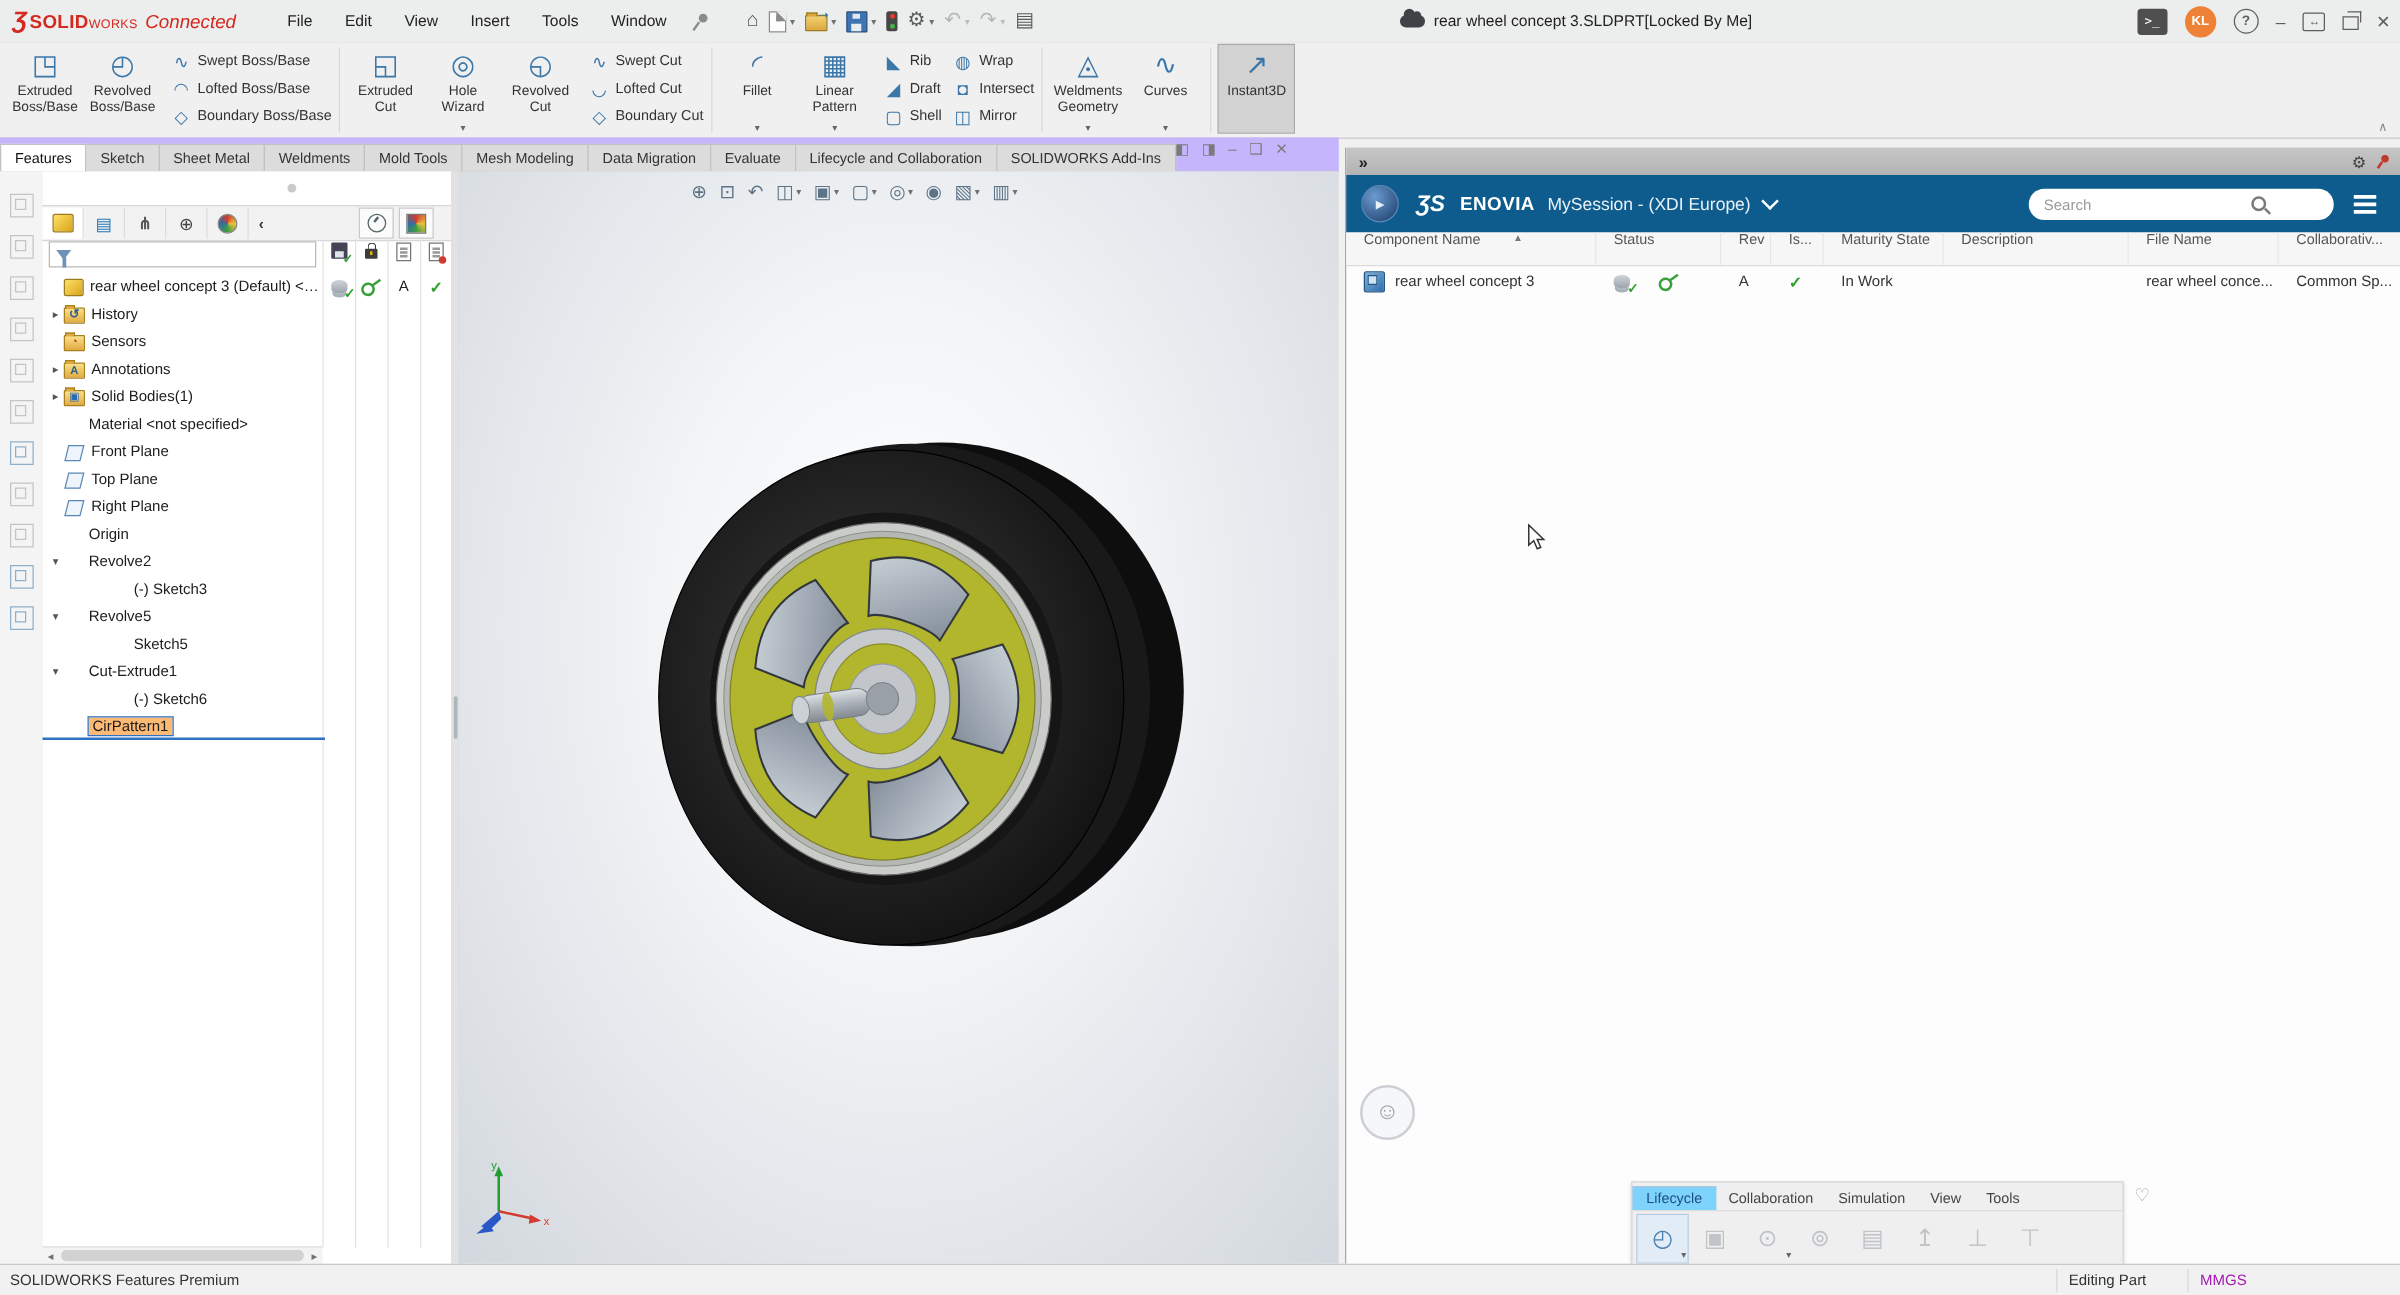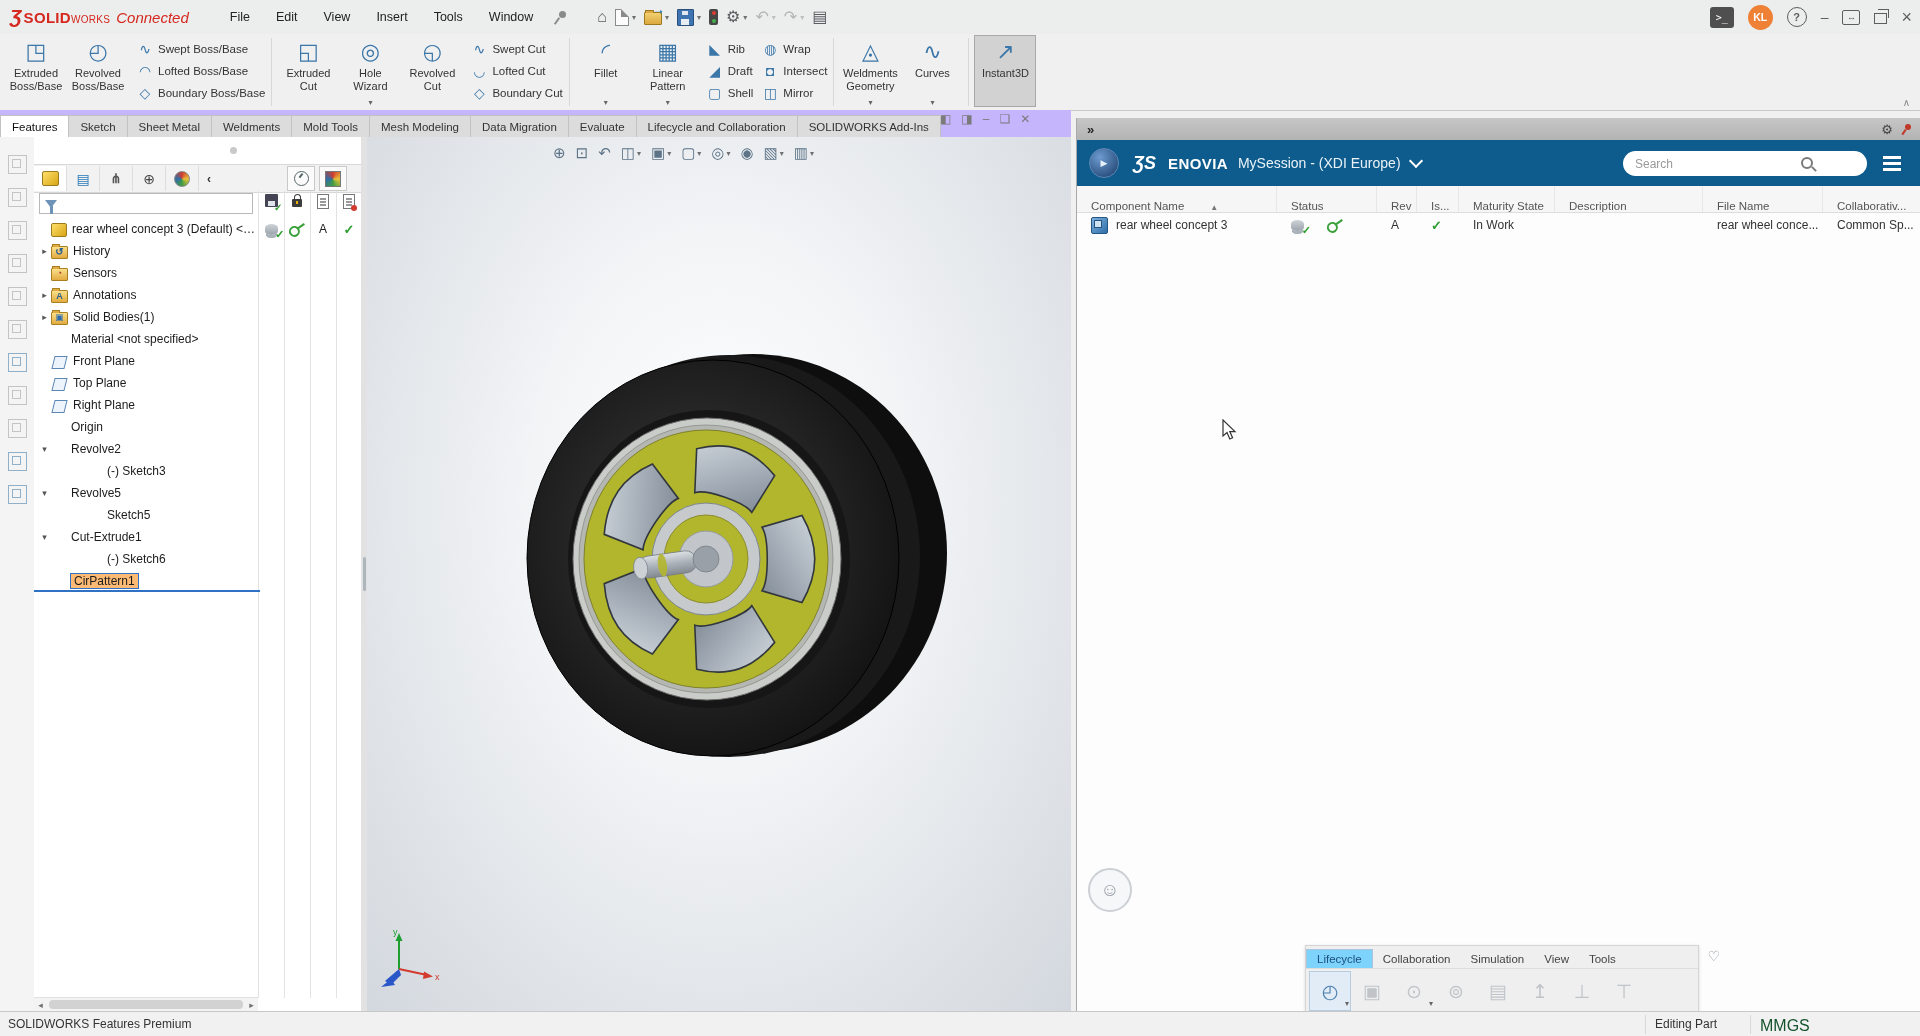--- a/index.html
+++ b/index.html
@@ -85,21 +85,21 @@
   .chev-down{width:8px;height:8px;border-right:2px solid #fff;border-bottom:2px solid #fff;transform:rotate(45deg);margin:-4px 0 0 10px}
   #xp-search{position:absolute;left:546px;top:33px;width:202px;height:25px;background:#fff;border-radius:13px;border:none;padding:0 30px 0 12px;font-size:12px;color:#333;font-family:inherit}
   #xp-search::placeholder{color:#9a9a9a}
   .mag{position:absolute;left:724px;top:39px;width:8px;height:8px;border:2px solid #7a7a7a;border-radius:50%}
   .mag::after{content:"";position:absolute;left:8px;top:9px;width:6px;height:2px;background:#7a7a7a;transform:rotate(45deg)}
   .tag-icon{position:absolute;left:768px;top:36px;width:13px;height:13px;border:2px solid #fff;border-radius:2px 2px 2px 7px;transform:rotate(45deg)}
   .tag-icon::before{content:"";position:absolute;left:2px;top:2px;width:3px;height:3px;background:#fff;border-radius:50%}
   .menu-burger{position:absolute;left:806px;top:38px;width:18px;height:3px;background:#fff;box-shadow:0 6px 0 #fff,0 12px 0 #fff}
   
   #xp-table-head{position:absolute;left:0;top:68px;width:844px;height:26px;background:#f6f6f6;border-bottom:1px solid #ddd;display:grid;grid-template-columns:200px 100px 40px 42px 96px 148px 120px 98px;align-items:center}
-  .th{font-size:11.5px;color:#555;padding-left:14px;border-right:1px solid #e7e7e7;height:100%;display:flex;align-items:flex-end;white-space:nowrap;overflow:hidden}
+  .th{font-size:11.5px;color:#555;padding-left:14px;border-right:1px solid #e7e7e7;height:100%;display:flex;align-items:flex-start;white-space:nowrap;overflow:hidden}
   .sort-arrow{font-size:8px;color:#777;margin-left:26px}
   #xp-row{position:absolute;left:0;top:94px;width:844px;height:26px;display:grid;grid-template-columns:200px 100px 40px 42px 96px 148px 120px 98px;align-items:center}
   .td{font-size:12px;color:#333;padding-left:14px;white-space:nowrap;overflow:hidden;display:flex;align-items:center;height:100%}
   .comp-icon{width:15px;height:15px;background:linear-gradient(135deg,#7fb1dd,#2f6ea8);border:1px solid #245684;border-radius:2px;position:relative;margin-right:8px;flex:none}
   .comp-icon::before{content:"";position:absolute;left:2px;top:2px;width:6px;height:6px;background:#cfe2f2;border:1px solid #245684}
   .icon-db{width:13px;height:11px;background:linear-gradient(#cfd4d9,#9aa2aa);border-radius:50%/35%;position:relative;box-shadow:0 4px 0 -1px #aab2ba}
   .icon-db::after{content:"✓";position:absolute;right:-7px;bottom:-6px;color:#2e9e2e;font-size:11px;font-weight:bold}
   .icon-key{width:18px;height:18px;position:relative;transform:rotate(-35deg);margin-left:22px}
   .icon-key::before{content:"";position:absolute;left:0;top:4px;width:7px;height:7px;border:2.4px solid #3aa13a;border-radius:50%}
   .icon-key::after{content:"";position:absolute;left:10px;top:8px;width:8px;height:2.4px;background:#3aa13a;box-shadow:3px 3px 0 -1px #3aa13a}
@@ -193,21 +193,21 @@
   #graphics{position:absolute;left:367px;top:137px;width:704px;height:874px;background:radial-gradient(ellipse at 50% 42%,#ffffff 0%,#f2f4f6 38%,#d3d8de 100%)}
   #headsup{position:absolute;left:182px;top:5px;display:flex;align-items:center;gap:2px}
   .hbtn{display:flex;align-items:center;padding:2px 4px;border-radius:2px}
   .hglyph{font-size:15px;color:#5d7387}
   .hbtn .caret{margin-left:2px}
   #triad{position:absolute;left:8px;top:788px}
   
   #statusbar{position:absolute;left:0;top:1011px;width:1920px;height:25px;background:#f1f1f1;border-top:1px solid #c8c8c8}
   #sb-left{position:absolute;left:8px;top:5px;font-size:12px;color:#333}
   #sb-mode{position:absolute;left:1655px;top:5px;font-size:12px;color:#333}
-  #sb-units{position:absolute;left:1760px;top:5px;font-size:16px;color:#14532d}
+  #sb-units{position:absolute;left:1760px;top:5px;font-size:12px;color:#a21caf}
   .sb-sep{position:absolute;top:3px;width:1px;height:19px;background:#d8d8d8}
   
   #cursor{position:absolute;left:1221px;top:419px;z-index:50}
 </style>
 </head>
 <body>
 
 <div id="titlebar">
   <div class="logo">
     <span class="sw3">Ʒ</span>
@@ -252,20 +252,24 @@
         <span class="qglyph">↶</span>
         <span class="caret">▾</span>
       </span>
     <span class="qbtn dis">
         <span class="qglyph">↷</span>
         <span class="caret">▾</span>
       </span>
     <span class="qbtn">
         <span class="qglyph">▤</span>
       </span>
+  </div>
+  <div id="doc-title-wrap">
+    <span class="cloud"></span>
+    <span id="doc-title">rear wheel concept 3.SLDPRT[Locked By Me]</span>
   </div>
   <div id="tb-right">
     <span class="term-btn">&gt;_</span>
     <span class="avatar">KL</span>
     <span class="help-btn">?</span>
     <span class="winbtn">–</span>
     <span class="win-split">↔</span>
     <span class="win-restore"></span>
     <span class="winbtn" style="font-size:18px">×</span>
   </div>

